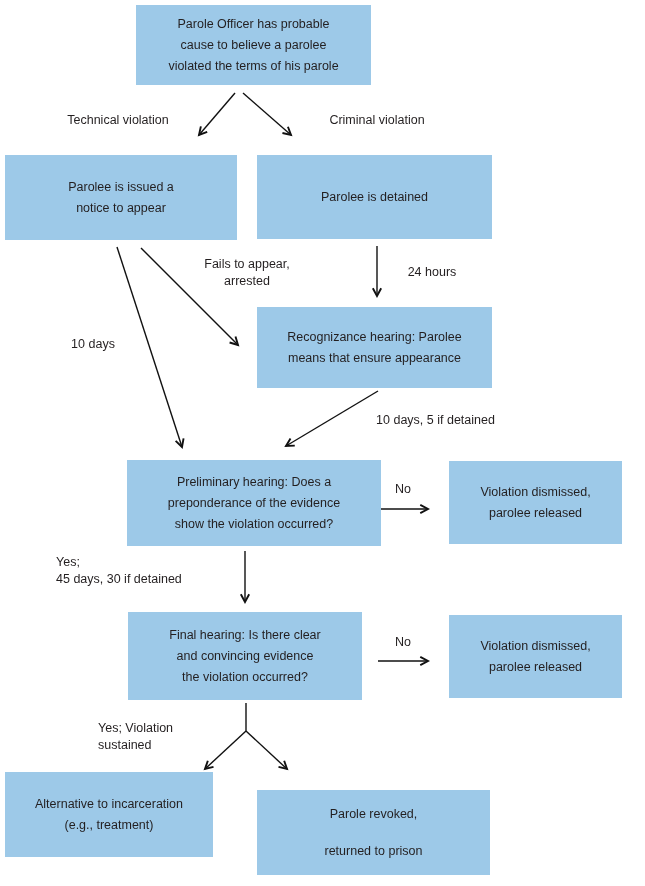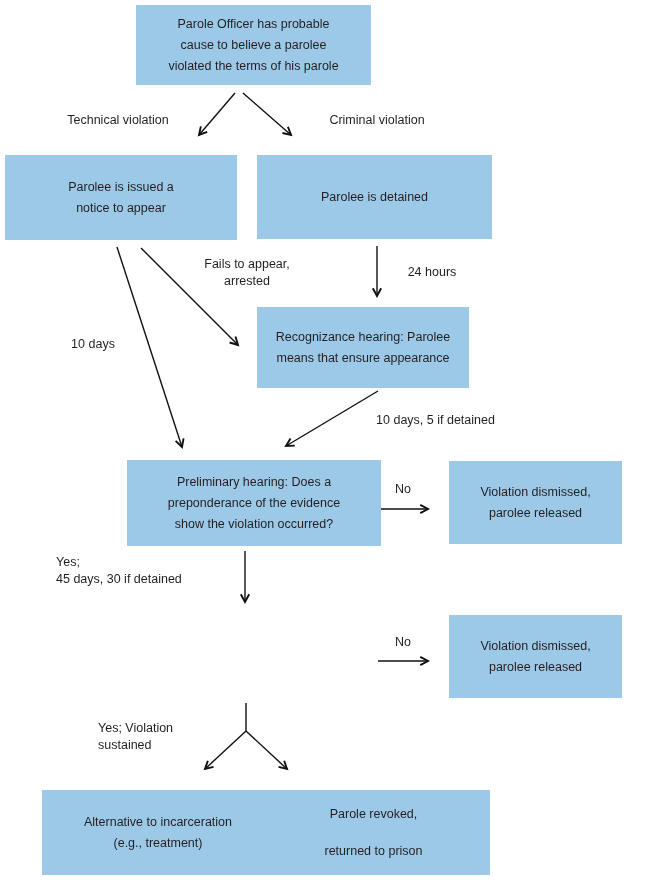--- a/index.html
+++ b/index.html
@@ -38,26 +38,26 @@
     color: var(--text-color);
   }
   .elabel .ln { display: block; white-space: nowrap; }
   .ta-c { text-align: center; }
   .ta-r { text-align: left; }
 
   
   #n-probable     { left:136px; top:5px;   width:235px; height:80px; }
   #n-notice       { left:5px;   top:155px; width:232px; height:85px; }
   #n-detained     { left:257px; top:155px; width:235px; height:84px; }
-  #n-recognizance { left:257px; top:307px; width:212px; height:81px; }
+  #n-recognizance { left:257px; top:307px; width:235px; height:81px; }
   #n-preliminary  { left:127px; top:460px; width:254px; height:86px; }
   #n-dismissed1   { left:449px; top:461px; width:173px; height:83px; }
   #n-final        { left:128px; top:612px; width:234px; height:88px; }
   #n-dismissed2   { left:449px; top:615px; width:173px; height:83px; }
-  #n-alternative  { left:5px;   top:790px; width:232px; height:85px;margin-left:37px; }
+  #n-alternative  { left:5px;   top:772px; width:208px; height:85px; }
   #n-revoked      { left:257px; top:790px; width:233px; height:85px;gap:16px; }
 
   
   #l-technical { left:55px;  top:112px; width:126px; }
   #l-criminal  { left:315px; top:112px; width:124px; }
   #l-fails     { left:188px; top:256px; width:118px; }
   #l-24h       { left:401px; top:264px; width:62px;  }
   #l-10d       { left:64px;  top:336px; width:58px;  }
   #l-10d5      { left:368px; top:412px; width:135px; }
   #l-no1       { left:388px; top:481px; width:30px;  }
@@ -118,20 +118,25 @@
     <span class="ln">Preliminary hearing: Does a</span>
     <span class="ln">preponderance of the evidence</span>
     <span class="ln">show the violation occurred?</span>
   </div>
 
   <div class="node" id="n-dismissed1">
     <span class="ln">Violation dismissed,</span>
     <span class="ln">parolee released</span>
   </div>
 
+  <div class="node" id="n-final">
+    <span class="ln">Final hearing: Is there clear</span>
+    <span class="ln">and convincing evidence</span>
+    <span class="ln">the violation occurred?</span>
+  </div>
 
   <div class="node" id="n-dismissed2">
     <span class="ln">Violation dismissed,</span>
     <span class="ln">parolee released</span>
   </div>
 
   <div class="node" id="n-alternative">
     <span class="ln">Alternative to incarceration</span>
     <span class="ln">(e.g., treatment)</span>
   </div>

